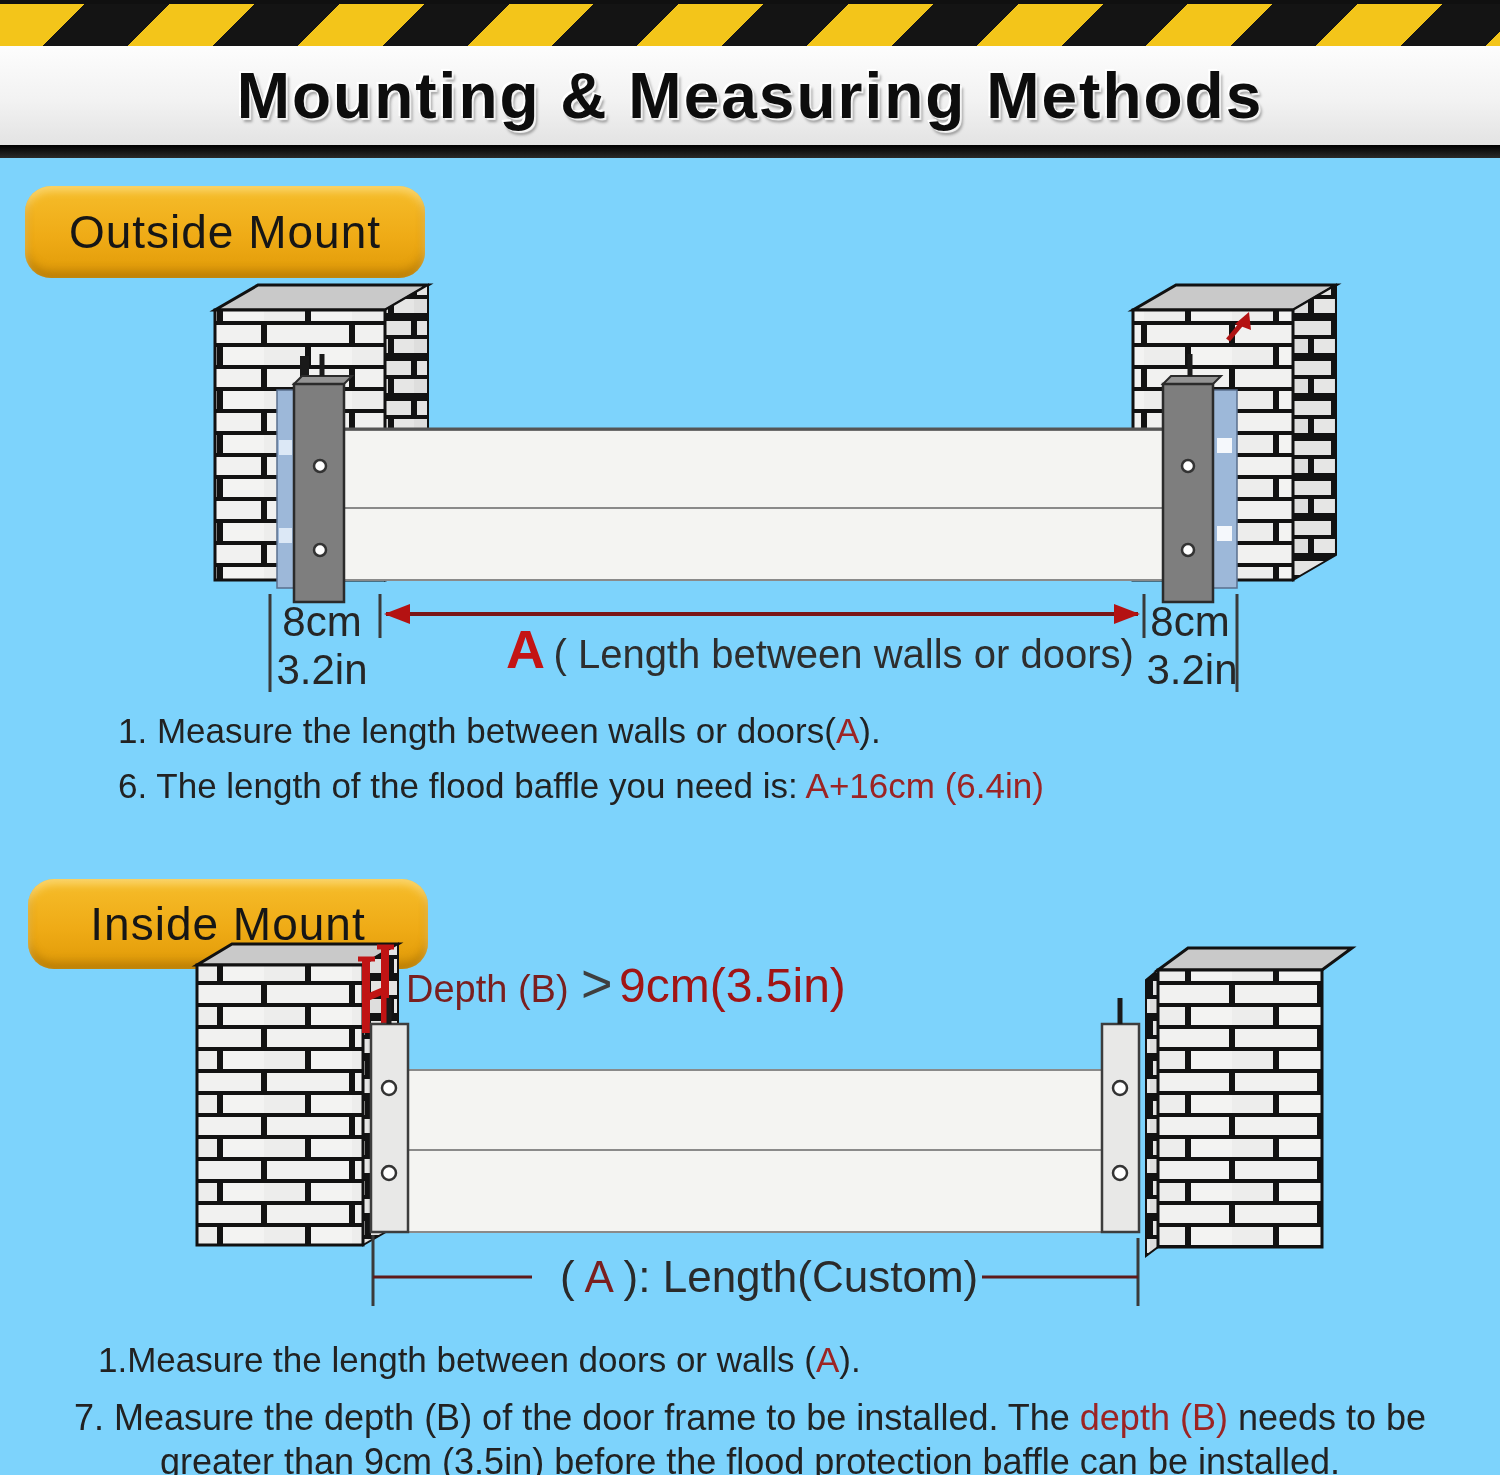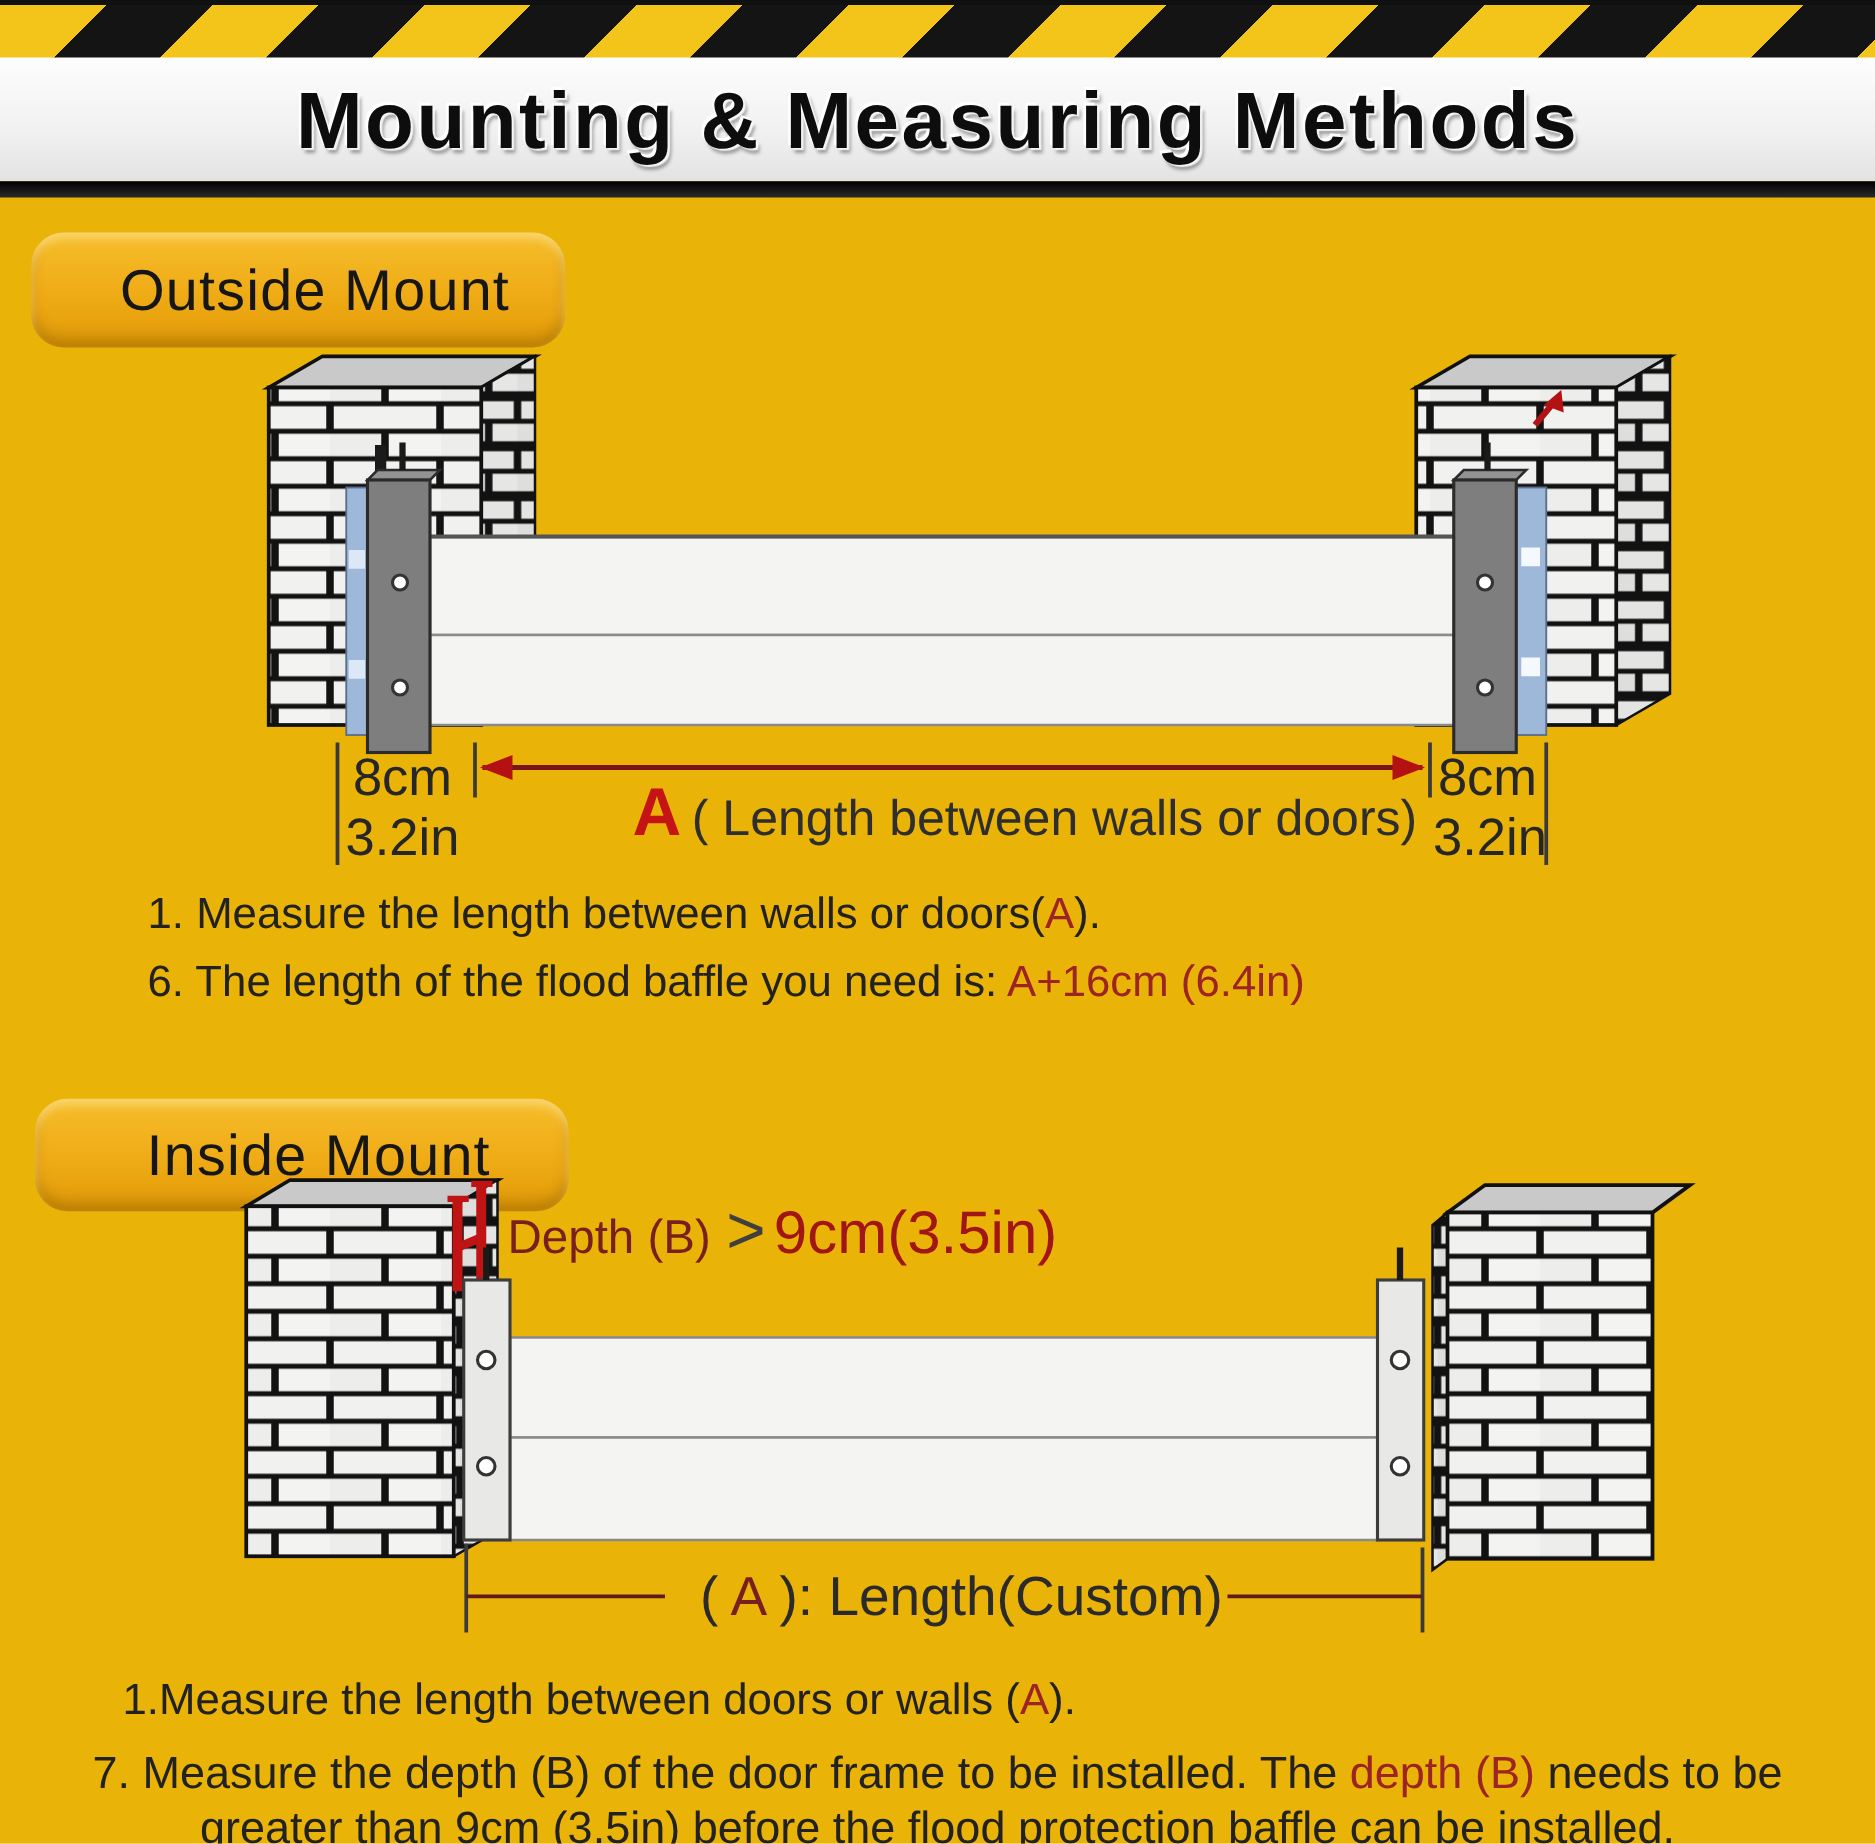--- a/index.html
+++ b/index.html
@@ -1,18 +1,18 @@
 <!DOCTYPE html>
 <html style="--hazard-yellow: #f3c51a; --badge-yellow: #efab16; --accent-red: #c41414; --maroon: #7a1f1f; --em-maroon: #9c2424;"><head>
 <meta charset="utf-8">
 <style>
   html,body { margin:0; padding:0; background:#ffffff; }
   .page {
     position:relative; width:1500px; height:1475px;
-    background:#eab308; overflow:hidden;
+    background:#7dd3fc; overflow:hidden;
     font-family:"Liberation Sans", sans-serif;
   }
   
   .hazard-stripes {
     position:absolute; left:0; top:0; width:1500px; height:48px;
     background:repeating-linear-gradient(135deg,
       var(--hazard-yellow) 0 60px, #141414 60px 120px);
     border-top:4px solid #101010;
   }
   .title-band {
@@ -28,21 +28,21 @@
   }
   .black-bar {
     position:absolute; left:0; top:145px; width:1500px; height:13px;
     background:linear-gradient(180deg,#000 0%,#2a2a2a 100%);
   }
   
   .badge {
     position:absolute; width:400px; height:92px; border-radius:26px;
     background:linear-gradient(180deg,#f6bd2b 0%, var(--badge-yellow) 55%, #e09a07 100%);
     box-shadow:inset 0 5px 8px rgba(255,236,170,.55), inset 0 -7px 10px rgba(130,82,0,.4);
-    display:flex; align-items:center; justify-content:center;padding-left:27px;
+    display:flex; align-items:center; justify-content:center;
   }
   .badge span { font-size:46px; color:#161616; letter-spacing:1px; }
   .badge-outside { left:25px; top:186px; }
   .badge-inside  { left:28px; top:879px; height:90px; }
   
   .diagram { position:absolute; left:0; }
   #d1 { top:278px; }
   #d2 { top:938px; }
   svg text { font-family:"Liberation Sans", sans-serif; }
   .face-top   { fill:#c9c9c9; stroke:#111; stroke-width:3; }

